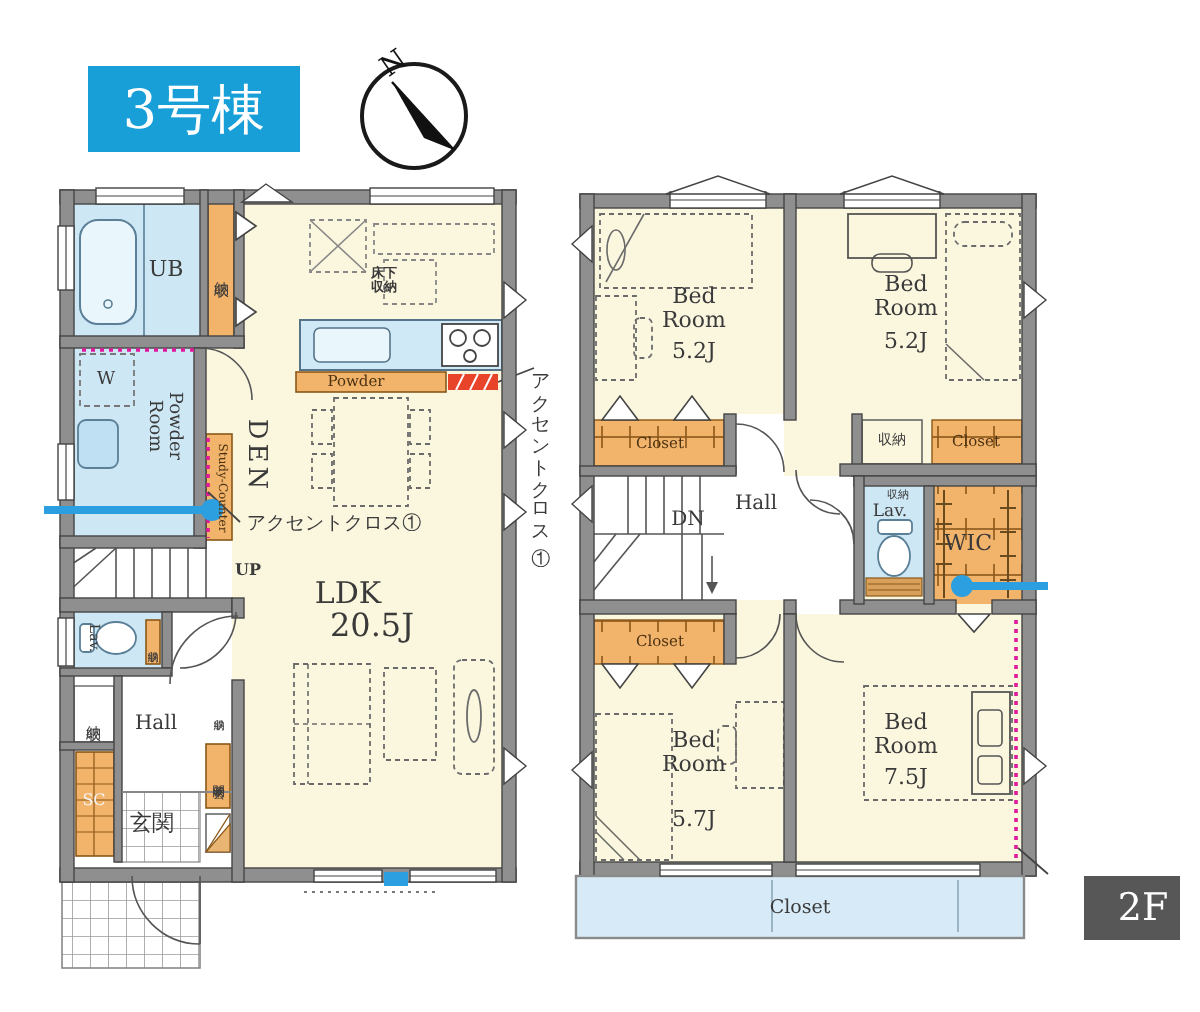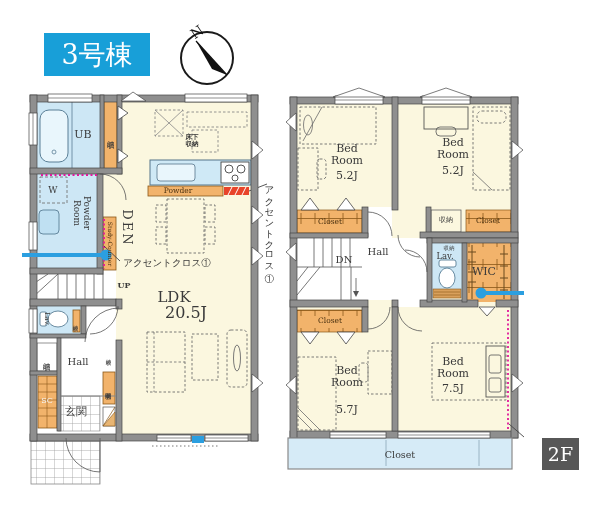--- a/index.html
+++ b/index.html
@@ -378,15 +378,15 @@
 <div class="lbl brown" style="left:330px;top:222px;font-size:7.5px;">Closet</div>
 <div class="lbl brown" style="left:330px;top:321px;font-size:7.5px;">Closet</div>
 <div class="lbl brown" style="left:488px;top:221px;font-size:7.5px;">Closet</div>
 <div class="lbl" style="left:446px;top:221px;font-size:7px;">収納</div>
 <div class="lbl" style="left:344px;top:260px;font-size:10px;">DN</div>
 <div class="lbl" style="left:378px;top:252px;font-size:10px;">Hall</div>
 <div class="lbl" style="left:449px;top:248px;font-size:5.5px;">収納</div>
 <div class="lbl" style="left:445px;top:257px;font-size:8.5px;">Lav.</div>
 <div class="lbl" style="left:484px;top:272px;font-size:11px;">WIC</div>
 <div class="lbl" style="left:400px;top:455px;font-size:9.5px;">Closet</div>
-<div class="flabel" style="left:542px;top:438px;width:37px;height:32px;">2F</div>
+<div class="flabel" style="left:542px;top:438px;width:37px;height:32px;padding-left:11px;">2F</div>
 
 </div>
 
 </body></html>

